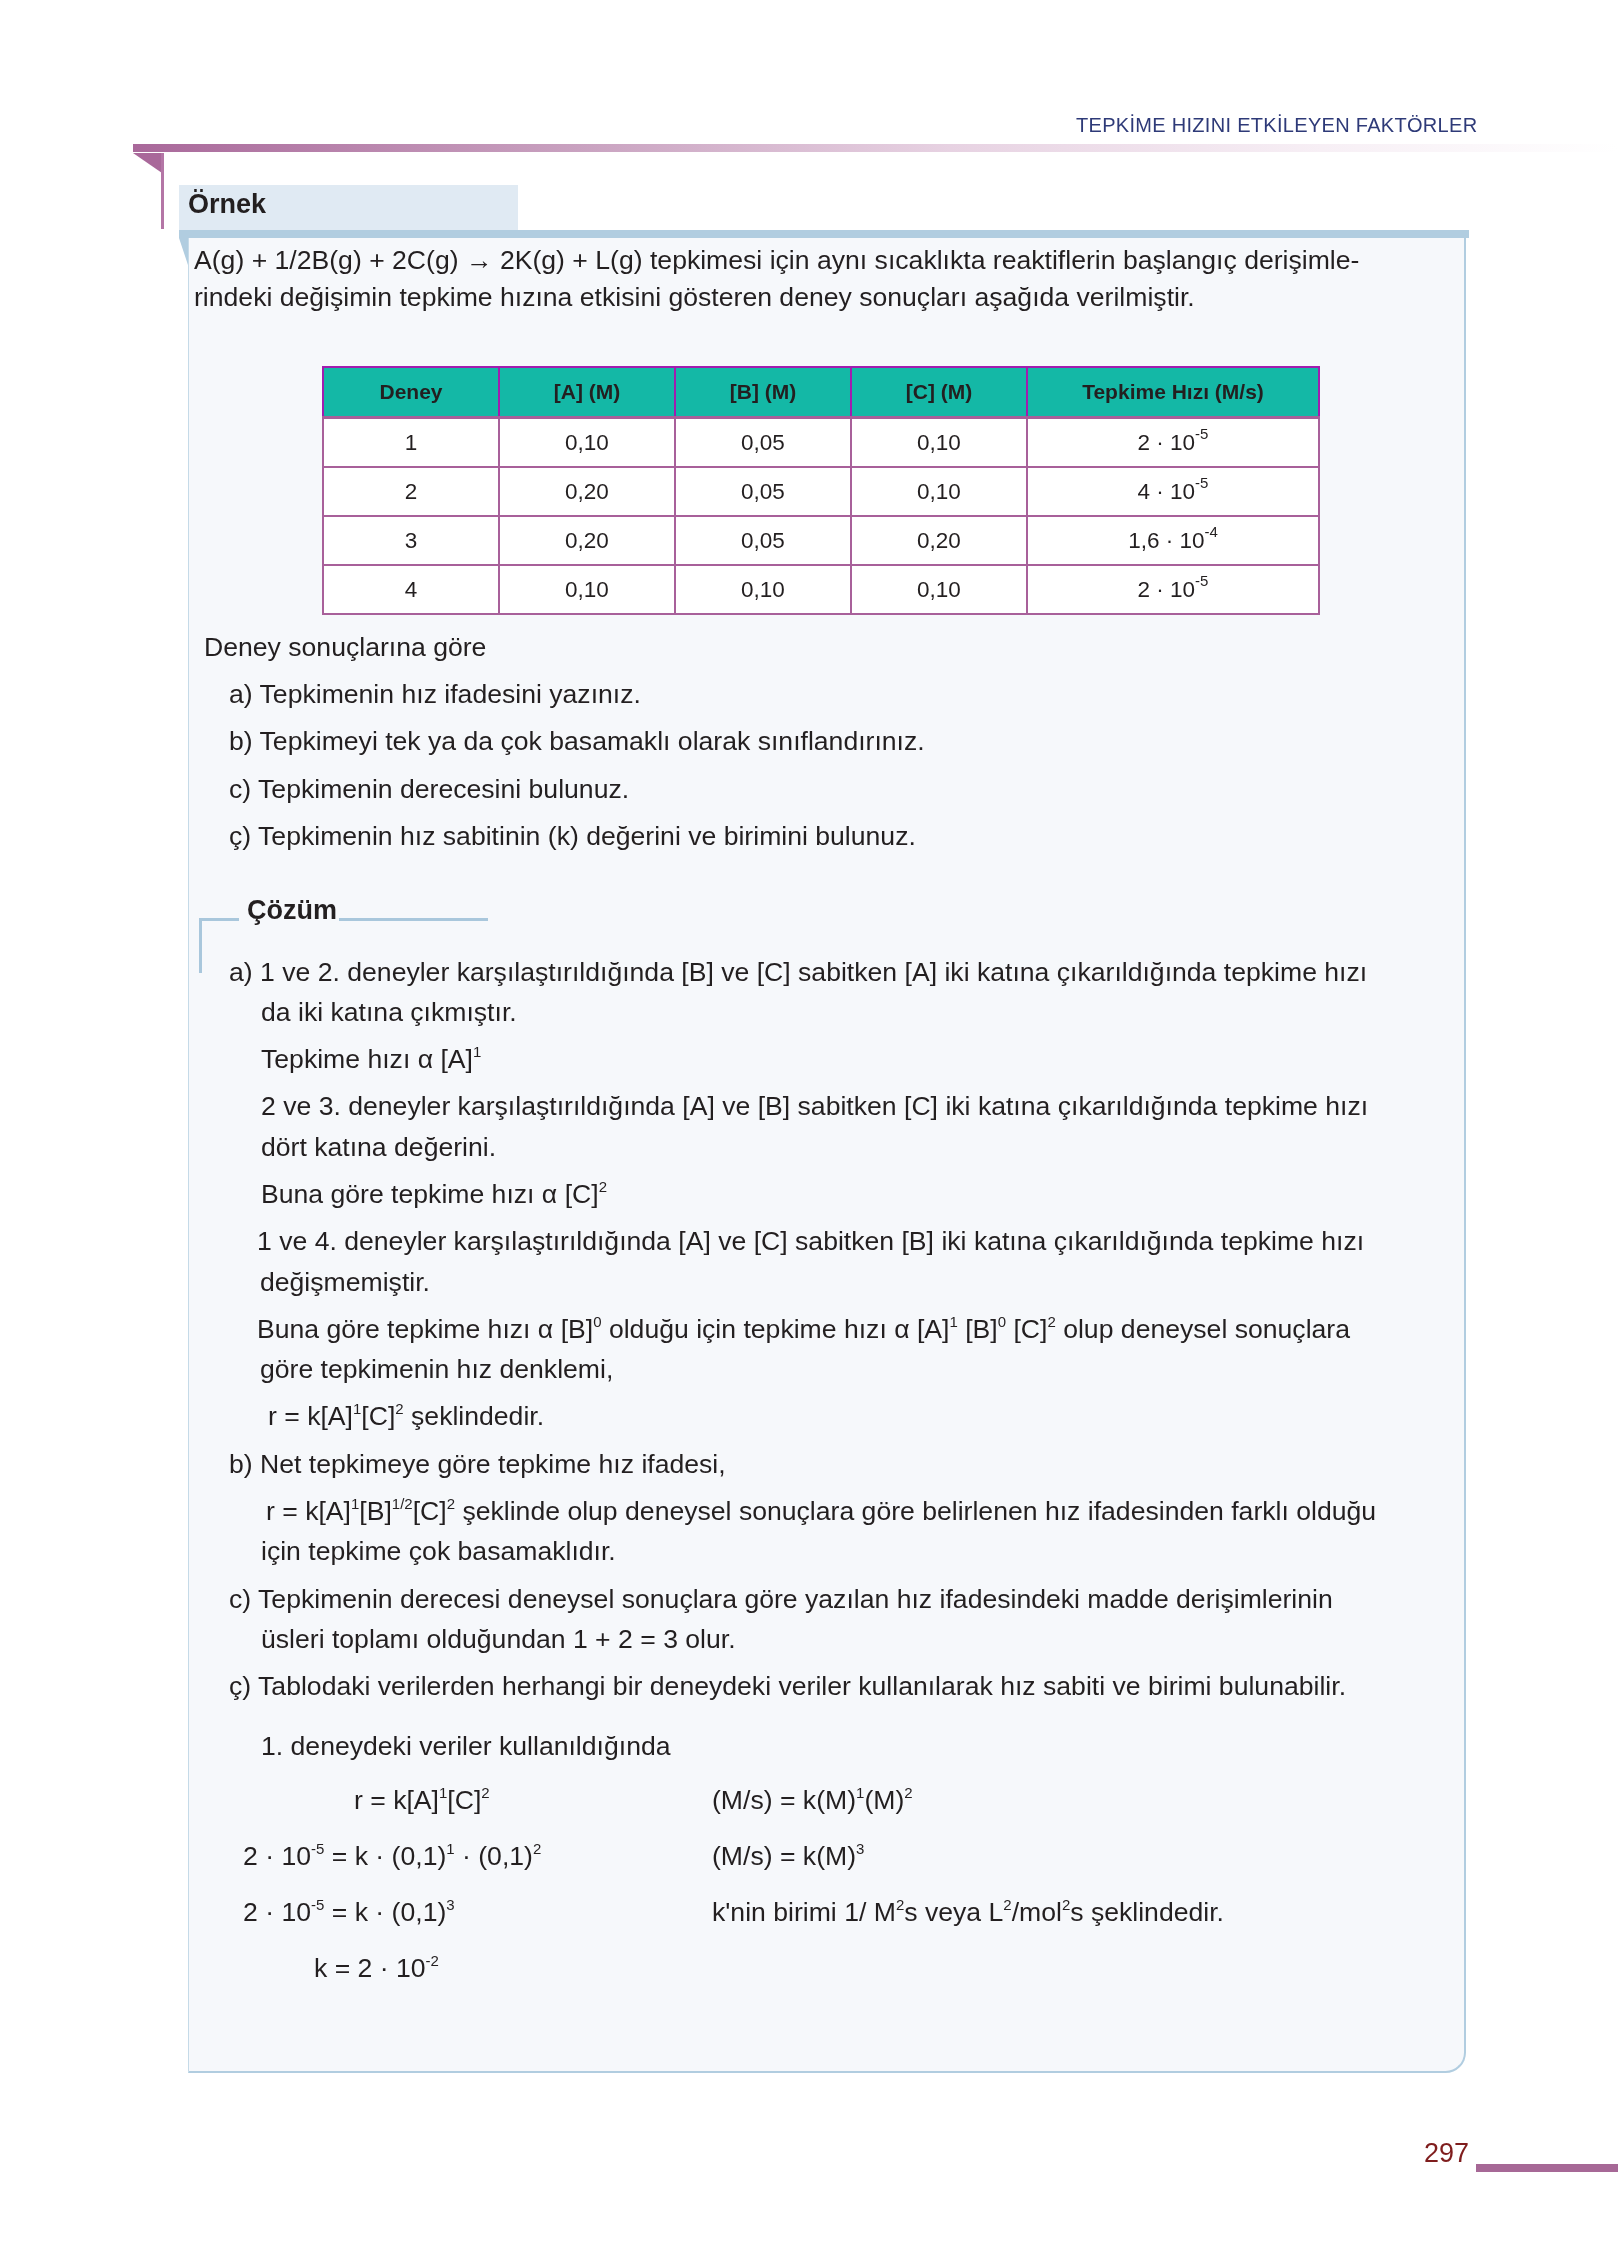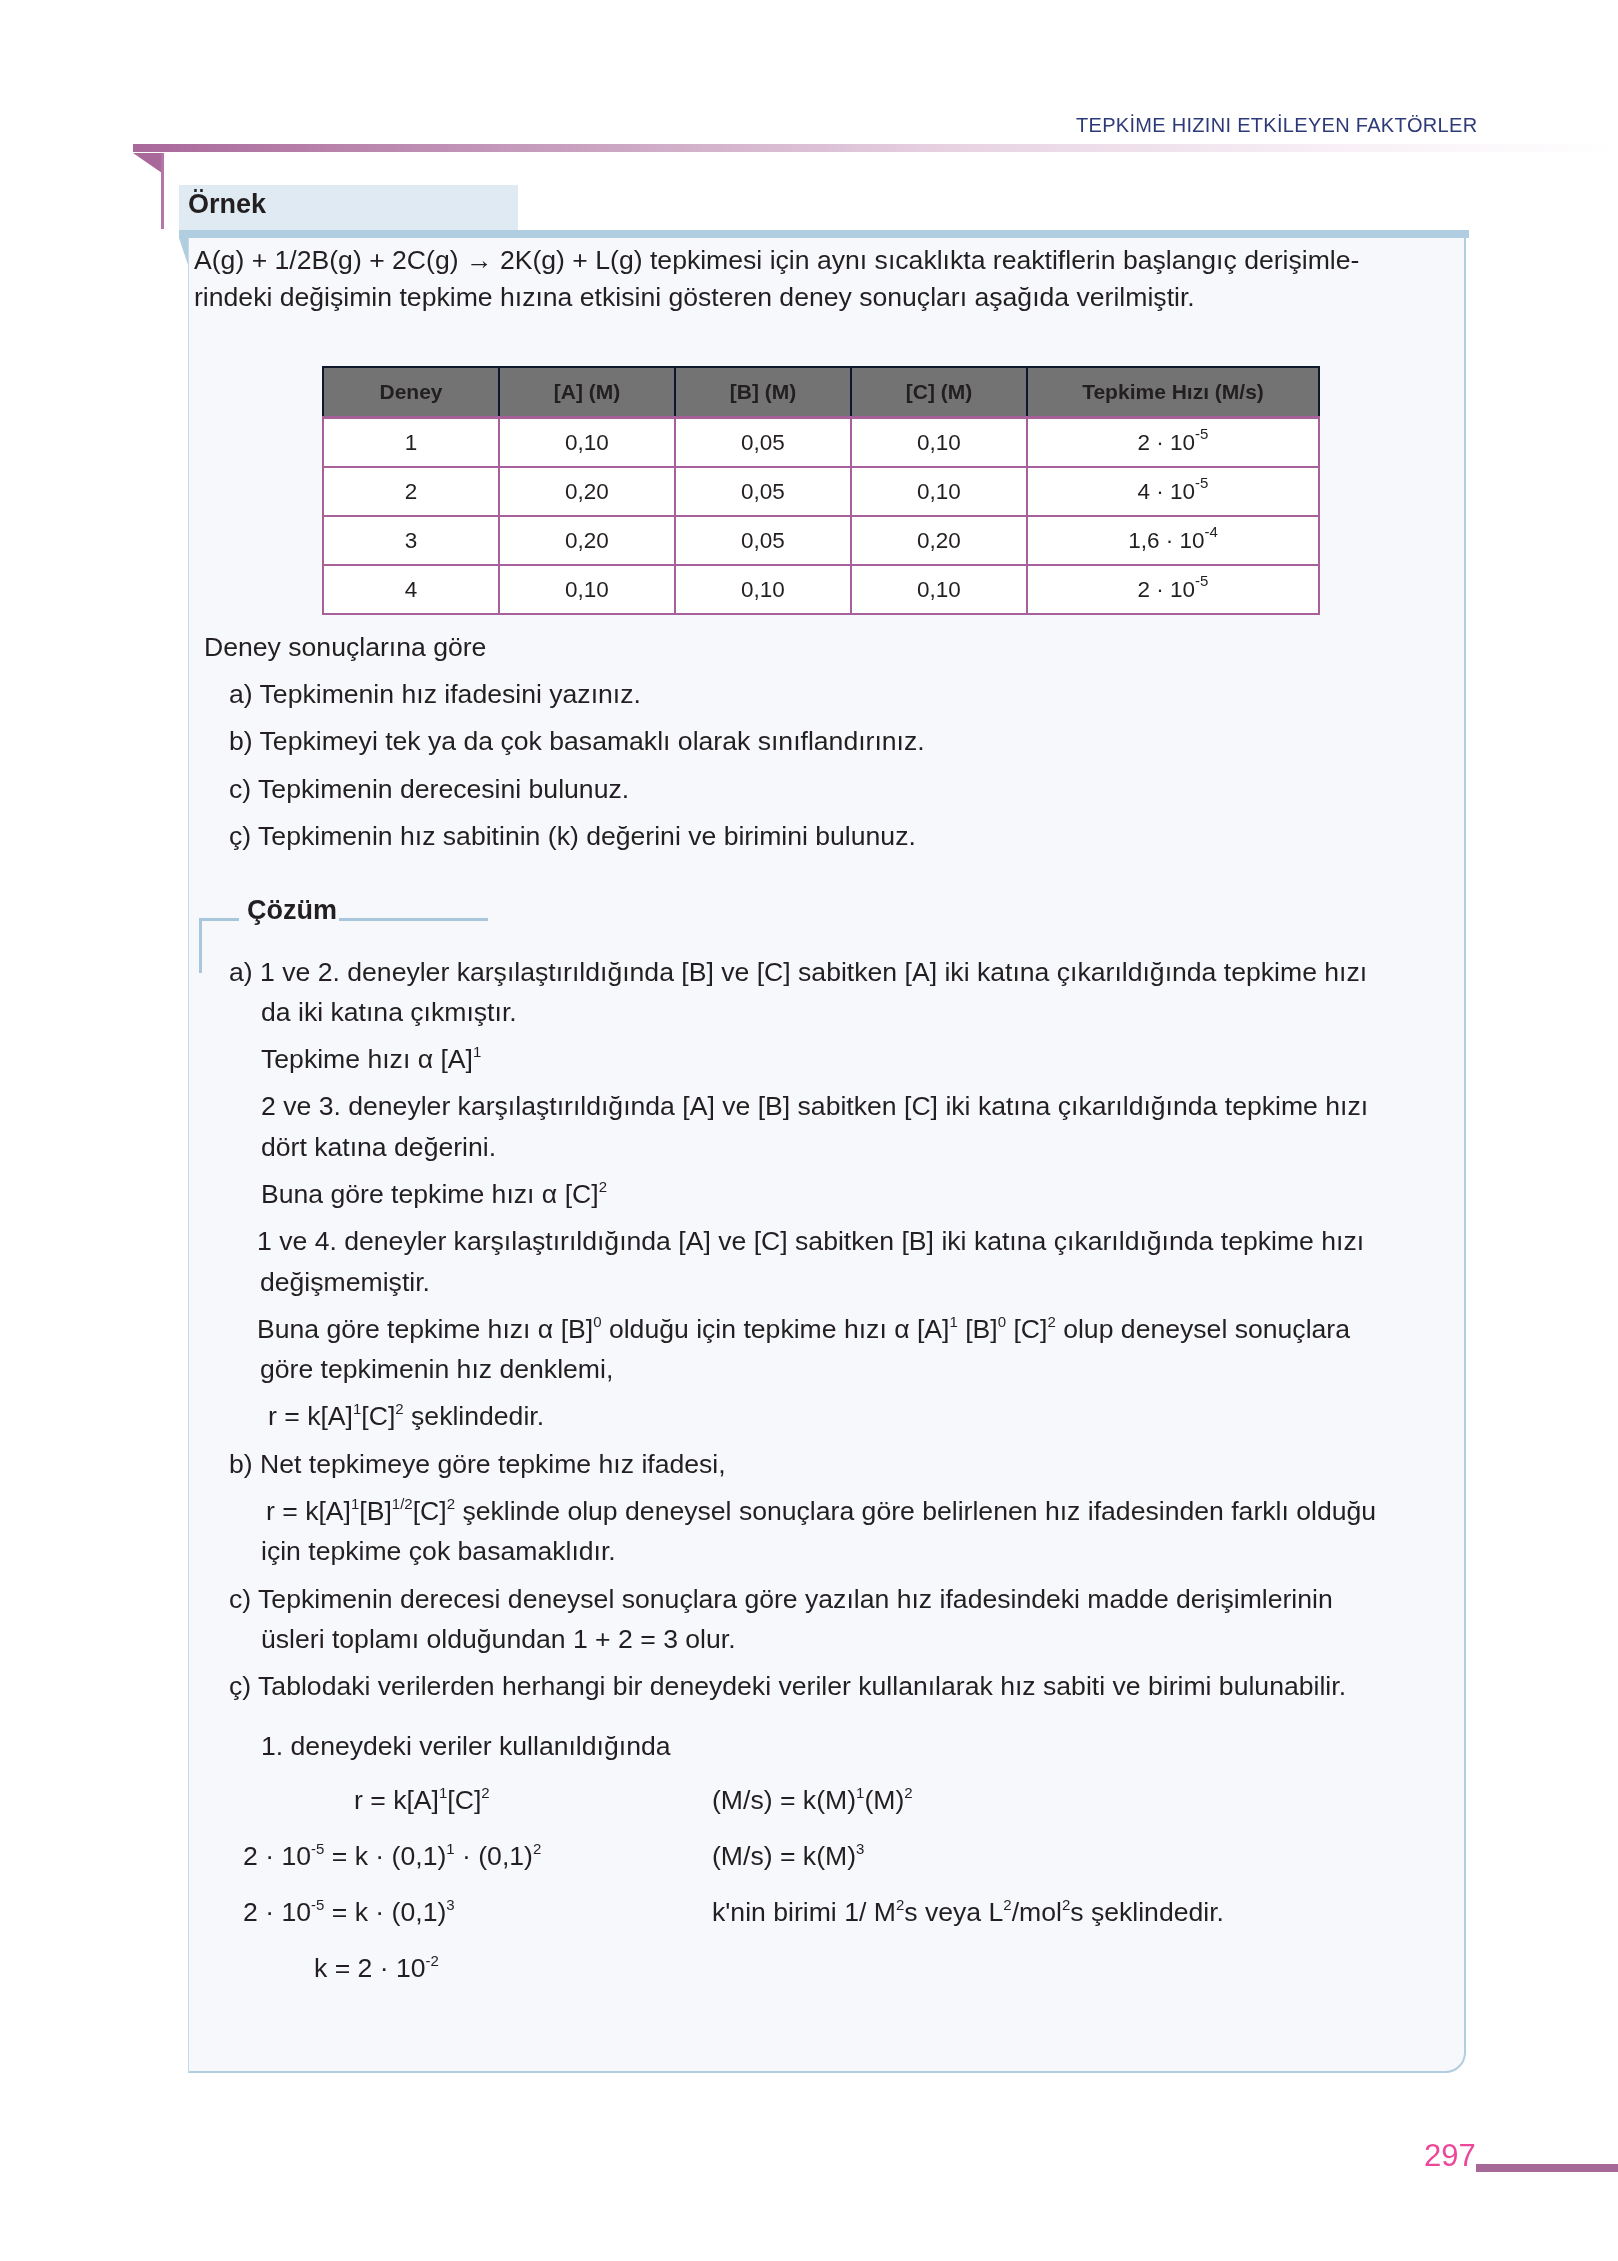--- a/index.html
+++ b/index.html
@@ -15,28 +15,28 @@
   .ornek-box { left: 179px; top: 185px; width: 339px; height: 45px; background: #e0eaf3; }
   .ornek-label { left: 188px; top: 189px; font-size: 27px; font-weight: bold; color: #231f20; }
   .blue-bar { left: 179px; top: 230px; width: 1290px; height: 8.2px; background: #b1cde0; }
   .blue-tab { left: 179px; top: 238px; width: 0; height: 0; border-top: 27px solid #b1cde0; border-left: 9.5px solid transparent; }
   .content-box { left: 188px; top: 238px; width: 1278px; height: 1835px; background: #f6f8fb;
                  border-right: 2px solid #b1cde0; border-bottom: 2.7px solid #b1cde0; border-left: 1.4px solid #c5dae8;
                  border-bottom-right-radius: 20.4px; box-sizing: border-box; }
   .txt { position: absolute; font-size: 26.6px; line-height: 31px; white-space: nowrap; color: #231f20; }
   sup { font-size: 15px; vertical-align: 0; position: relative; top: -11px; }
   table.data { position: absolute; left: 322px; top: 366px; width: 998px; border-collapse: collapse; font-size: 22.5px; }
-  table.data th { background: #737373; font-weight: bold; height: 46px; border: 2px solid #0f172a; color: #231f20; font-size: 21px; }
+  table.data th { background: #14b8a6; font-weight: bold; height: 46px; border: 2px solid #a21caf; color: #231f20; font-size: 21px; }
   table.data td { background: #ffffff; height: 45px; border: 2px solid #a8609a; text-align: center; color: #231f20; }
   table.data tr.first td { border-top-width: 3.4px; }
   .cozum-label { left: 247px; top: 895px; font-size: 27px; font-weight: bold; }
   .cz-line-left { left: 199px; top: 918px; width: 40px; height: 2.7px; background: #a9c7dc; }
   .cz-line-vert { left: 199px; top: 918px; width: 2.7px; height: 55px; background: #a9c7dc; }
   .cz-line-right { left: 339px; top: 918px; width: 149px; height: 2.7px; background: #a9c7dc; }
-  .page-number { left: 1424px; top: 2138px; font-size: 31px; color: #ec4899; }
+  .page-number { left: 1424px; top: 2138px; font-size: 27px; color: #7f1d1d; }
   .page-bar { left: 1476px; top: 2164px; width: 142px; height: 8.2px; background: #a66896; }
 </style>
 </head>
 <body>
 
 <div class="abs running-head">TEPKİME HIZINI ETKİLEYEN FAKTÖRLER</div>
 <div class="abs top-bar"></div>
 <div class="abs top-tab"></div>
 <div class="abs top-vline"></div>
 

